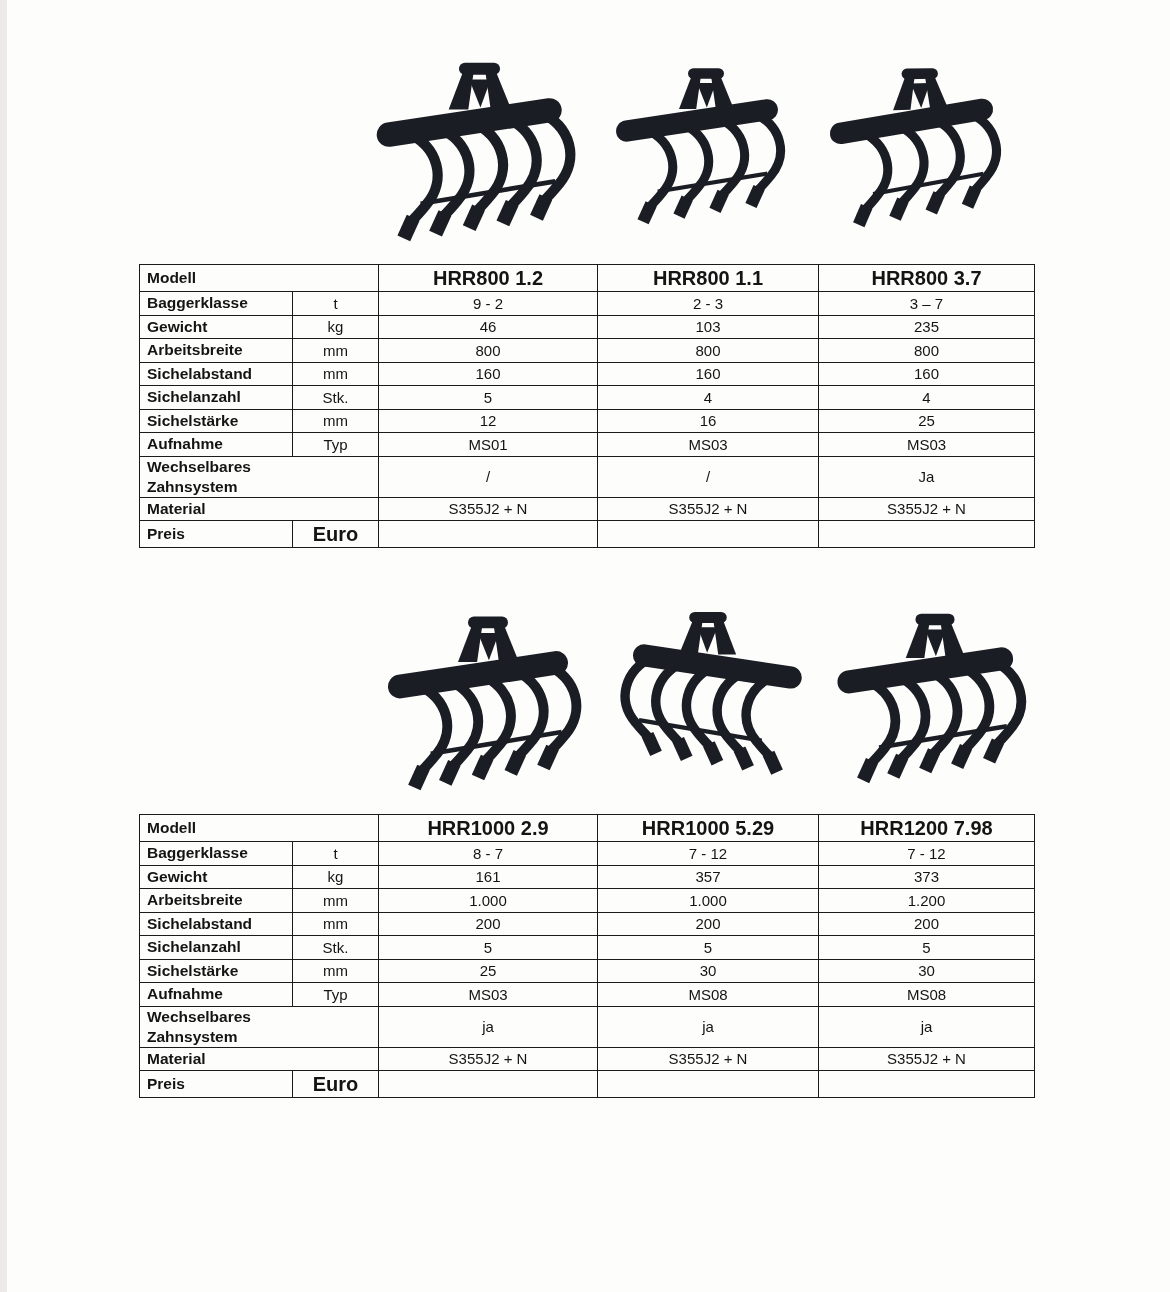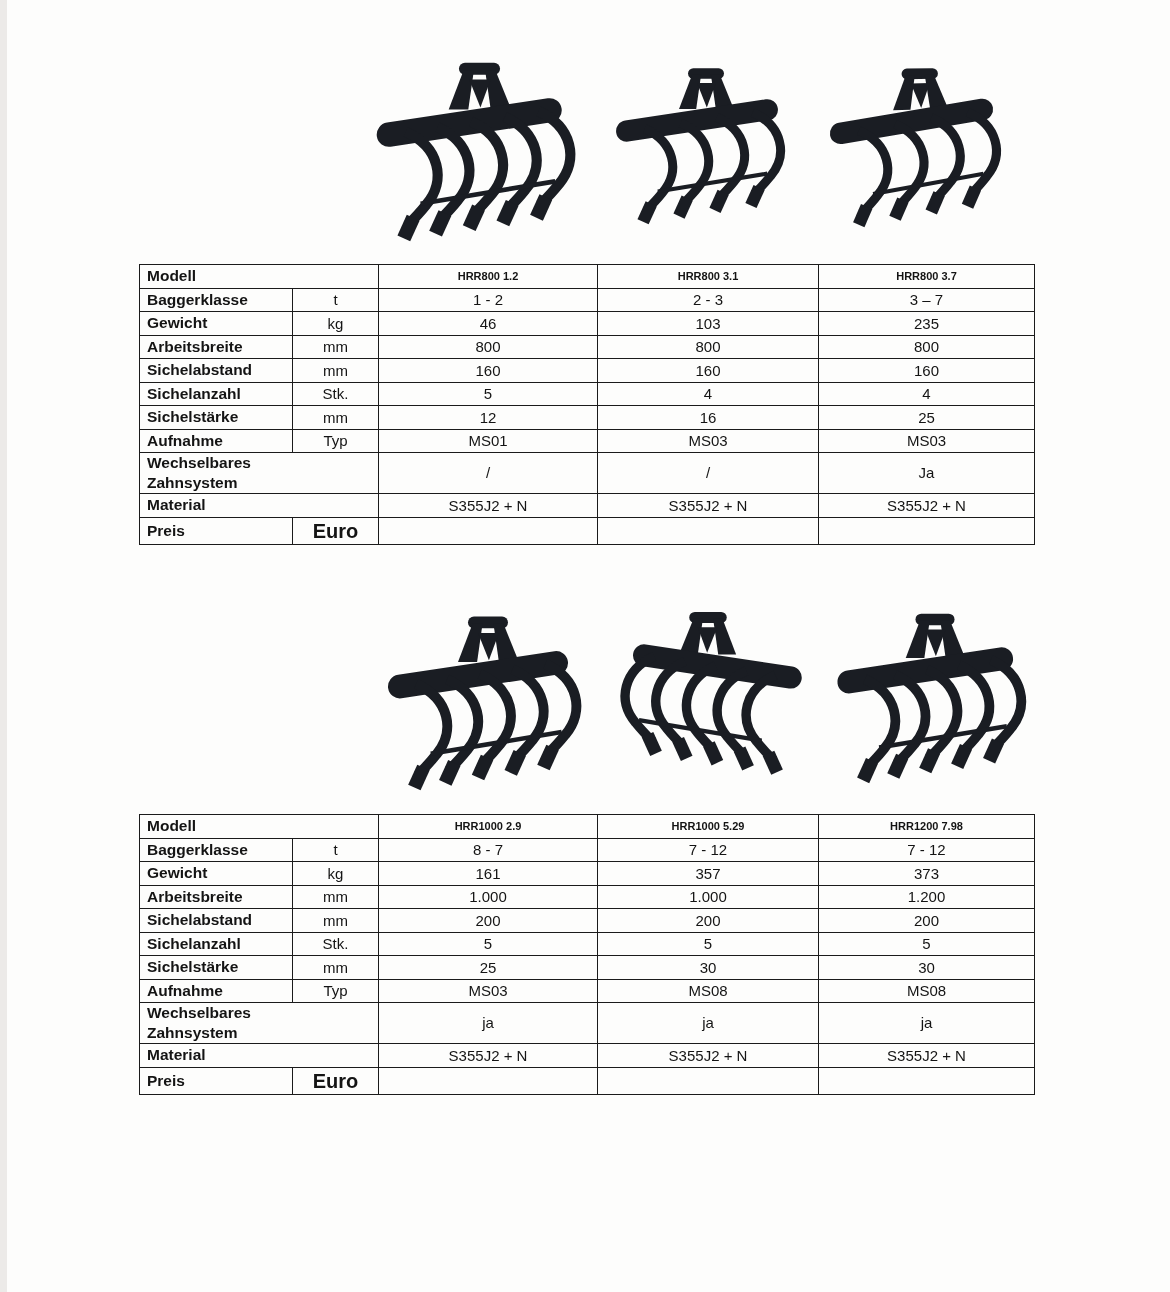--- a/index.html
+++ b/index.html
@@ -49,21 +49,21 @@
   .spec-table tr{height:23.5px;}
   .spec-table tr.tall{height:31px;}
   td.lbl{
     font-weight:bold;font-size:15.5px;
     text-align:left;padding-left:7px;
     white-space:pre-line;
   }
   td.unit{text-align:center;}
   td.unit.strong{font-weight:bold;font-size:20px;}
   td.val{text-align:center;}
-  td.model{font-weight:bold;font-size:11px;text-align:center;}
+  td.model{font-weight:bold;font-size:20px;text-align:center;}
 </style>
 </head>
 <body>
 
 <div class="page">
   <div class="edge-strip"></div>
 
   <svg width="0" height="0" style="position:absolute" aria-hidden="true">
     <defs>
       <g id="rake-bracket" fill="currentColor" stroke="none">
@@ -132,27 +132,27 @@
         <col class="c-label">
         <col class="c-unit">
         <col class="c-d1">
         <col class="c-d2">
         <col class="c-d3">
       </colgroup>
     <tbody>
       <tr>
         <td class="lbl" colspan="2">Modell</td>
         <td class="model">HRR800 1.2</td>
-        <td class="model">HRR800 3.1</td>
+        <td class="model">HRR800 1.1</td>
         <td class="model">HRR800 3.7</td>
       </tr>
       <tr>
         <td class="lbl">Baggerklasse</td>
         <td class="unit">t</td>
-        <td class="val">1 - 2</td>
+        <td class="val">9 - 2</td>
         <td class="val">2 - 3</td>
         <td class="val">3 – 7</td>
       </tr>
       <tr>
         <td class="lbl">Gewicht</td>
         <td class="unit">kg</td>
         <td class="val">46</td>
         <td class="val">103</td>
         <td class="val">235</td>
       </tr>

